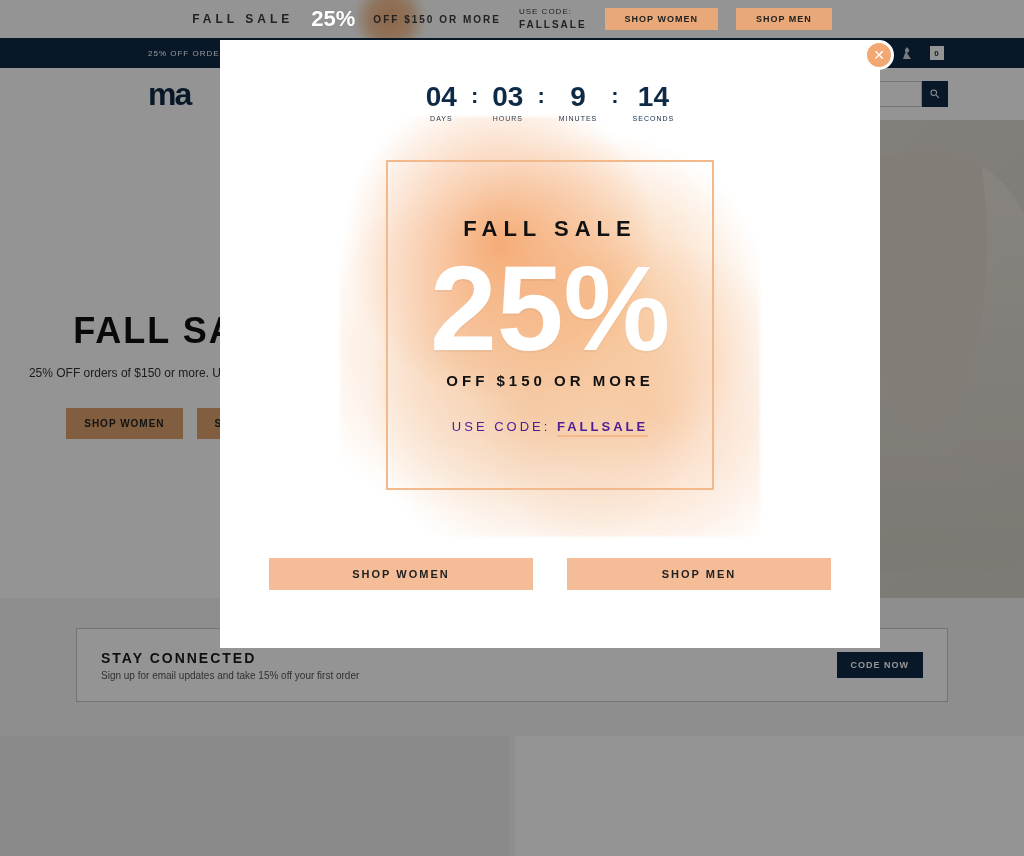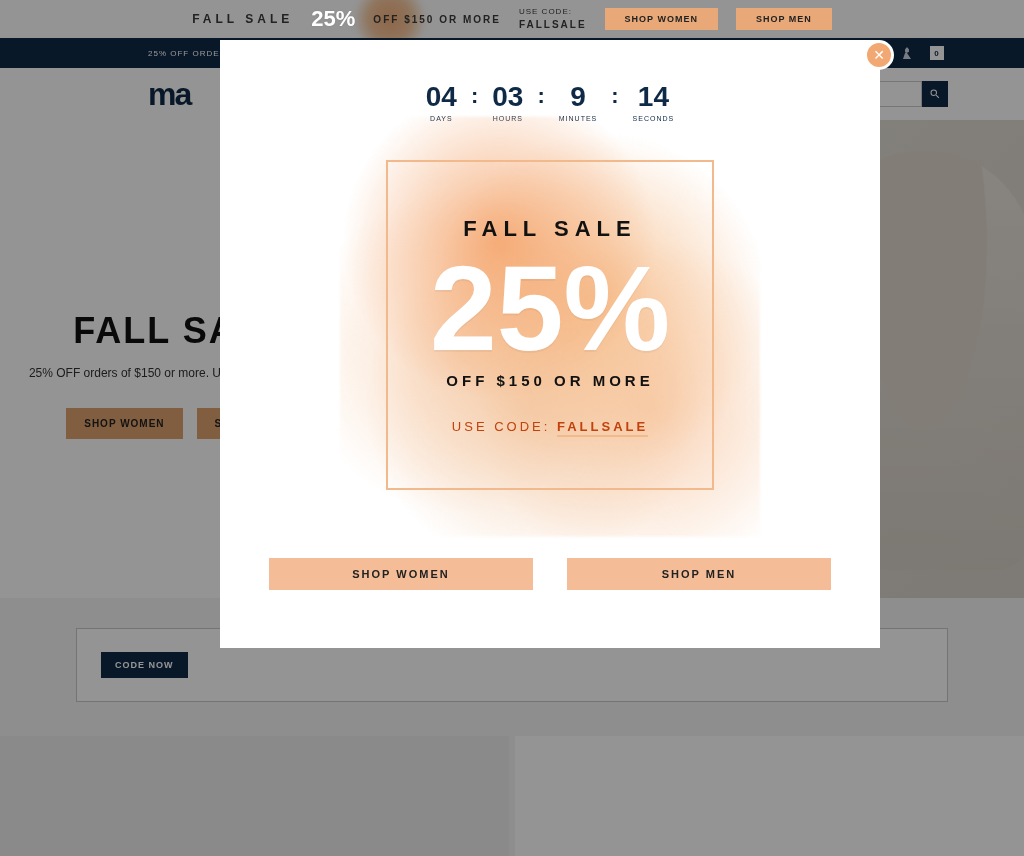--- a/index.html
+++ b/index.html
@@ -74,21 +74,21 @@
     radial-gradient(circle at 62% 44%, rgba(246,190,140,.9) 0%, rgba(246,190,140,0) 48%),
     radial-gradient(circle at 46% 68%, rgba(243,200,163,.85) 0%, rgba(243,200,163,0) 46%),
     radial-gradient(circle at 74% 70%, rgba(245,179,128,.6) 0%, rgba(245,179,128,0) 40%),
     radial-gradient(circle at 28% 56%, rgba(248,205,170,.7) 0%, rgba(248,205,170,0) 42%);
   filter: blur(1px);
 }
 .sale-frame { position:absolute; left:76px; top:20px; width:328px; height:330px; border:2px solid #f2b98d; display:flex; flex-direction:column; align-items:center; justify-content:center; padding:26px 18px; }
 .sale-frame .line1 { font-size:22px; letter-spacing:6px; font-weight:700; color:#111; }
 .sale-frame .pct-big { font-size:120px; font-weight:900; color:#fff; line-height:1; margin:6px 0 4px; text-shadow: 0 2px 0 rgba(0,0,0,.04); }
 .sale-frame .line2 { font-size:15px; letter-spacing:4px; font-weight:800; color:#111; }
-.sale-frame .line3 { font-size:13px; letter-spacing:3px; color:#c2410c; margin-top:30px;text-align:center; }
+.sale-frame .line3 { font-size:13px; letter-spacing:3px; color:#4c1d95; margin-top:30px;text-align:center; }
 .sale-frame .line3 b { font-weight:900; border-bottom:2px solid #f2b98d; padding-bottom:1px; }
 
 .modal-btns { display:flex; gap:34px; justify-content:center; margin-top:28px; }
 .modal-btn { flex:1; max-width:264px; background:#f4bd98; color:#222; border:none; padding:10px 0; font-size:11px; font-weight:800; letter-spacing:2px; cursor:pointer; }
 
 
 .model-shape { position:absolute; right:20px; top:30px; width:220px; height:420px; background: radial-gradient(ellipse at 50% 22%, #e2d8cc 0 40%, transparent 41%), linear-gradient(180deg,#efe9e1, #d6cfc6); border-radius:110px 110px 40px 40px; opacity:.7; }
 </style>
 </head>
 <body>
@@ -137,20 +137,24 @@
     <h1>FALL SALE</h1>
     <p>25% OFF orders of $150 or more. Use Code: FALLSALE</p>
     <div class="hero-btns">
       <button class="hero-btn">SHOP WOMEN</button>
       <button class="hero-btn">SHOP MEN</button>
     </div>
   </div>
 </div>
 
 <div class="stay">
+  <div>
+    <h3>STAY CONNECTED</h3>
+    <p>Sign up for email updates and take 15% off your first order</p>
+  </div>
   <button class="join-btn">CODE NOW</button>
 </div>
 
 <div class="bottom-area">
   <div class="tile"></div>
   <div class="tile"></div>
 </div>
 
 <div class="overlay"></div>
 

